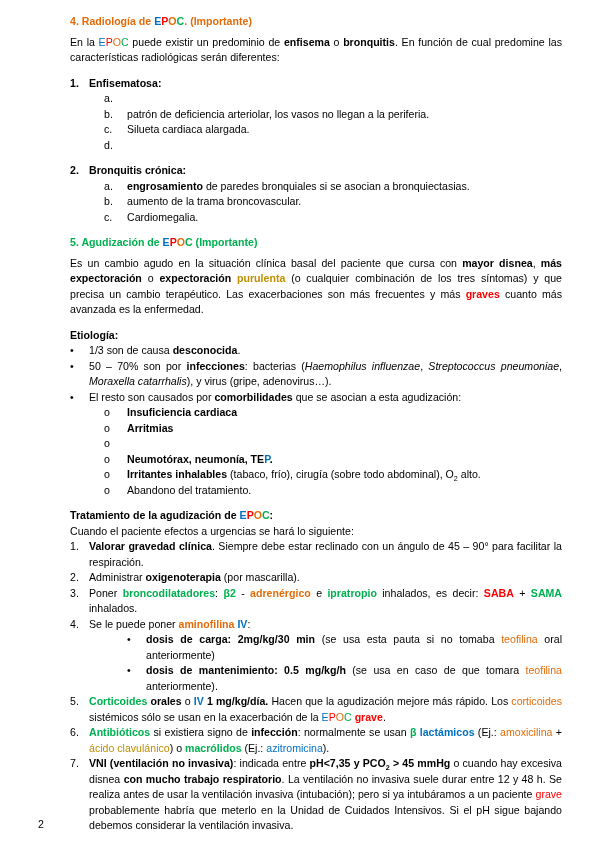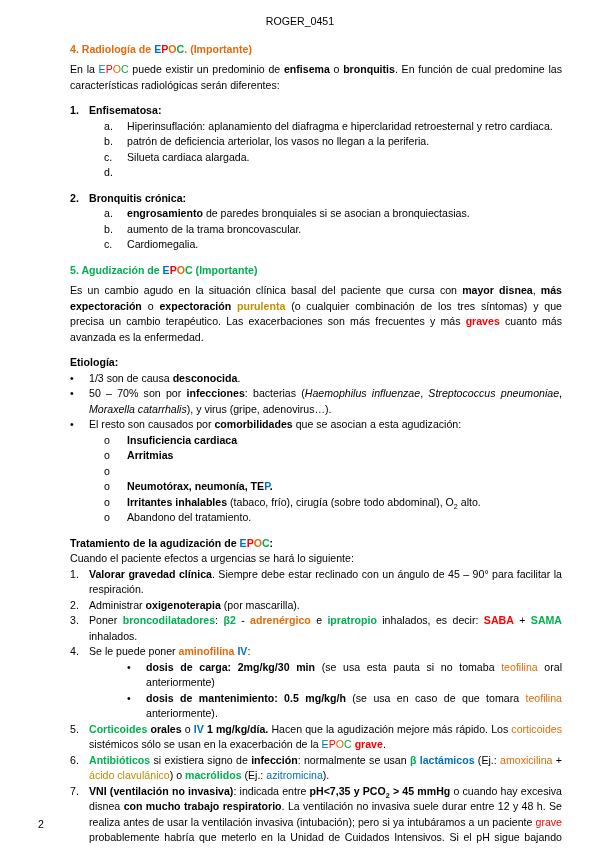--- a/index.html
+++ b/index.html
@@ -25,37 +25,35 @@
   .i{font-style:italic;}
   .u{}
   sub{font-size:0.68em;line-height:0;}
   .page-number{position:absolute;left:38px;bottom:16px;}
 </style>
 </head>
 <body>
 
 <div class="page">
   <div class="content">
-    <div class="doc-header">ROGER_0451</div>
     <div id="doc-body">
         <div class="line ind0 heading">
           <span class="txt"><span class="b" style="color: rgb(227, 108, 10);">4. Radiología de </span><span class="b" style="color: rgb(0, 112, 192);">E</span><span class="b" style="color: rgb(255, 0, 0);">P</span><span class="b" style="color: rgb(227, 108, 10);">O</span><span class="b" style="color: rgb(0, 176, 80);">C</span><span class="b" style="color: rgb(227, 108, 10);">. (Importante)</span></span>
         </div>
         <div class="gap-sm"></div>
         <div class="line ind0">
           <span class="txt"><span>En la </span><span style="color: rgb(0, 112, 192);">E</span><span style="color: rgb(255, 0, 0);">P</span><span style="color: rgb(227, 108, 10);">O</span><span style="color: rgb(0, 176, 80);">C</span><span> puede existir un predominio de </span><span class="b">enfisema</span><span> o </span><span class="b">bronquitis</span><span>. En función de cual predomine las características radiológicas serán diferentes:</span></span>
         </div>
         <div class="gap"></div>
         <div class="line ind1">
           <span class="marker b">1.</span>
           <span class="txt"><span class="b">Enfisematosa:</span></span>
         </div>
         <div class="line ind2">
           <span class="marker">a.</span>
-          <span class="txt"><span>Hiperinsuflación: aplanamiento del diafragma e hiperclaridad retroesternal y retro cardiaca.</span></span>
         </div>
         <div class="line ind2">
           <span class="marker">b.</span>
           <span class="txt"><span>patrón de deficiencia arteriolar, los vasos no llegan a la periferia.</span></span>
         </div>
         <div class="line ind2">
           <span class="marker">c.</span>
           <span class="txt"><span>Silueta cardiaca alargada.</span></span>
         </div>
         <div class="line ind2">

